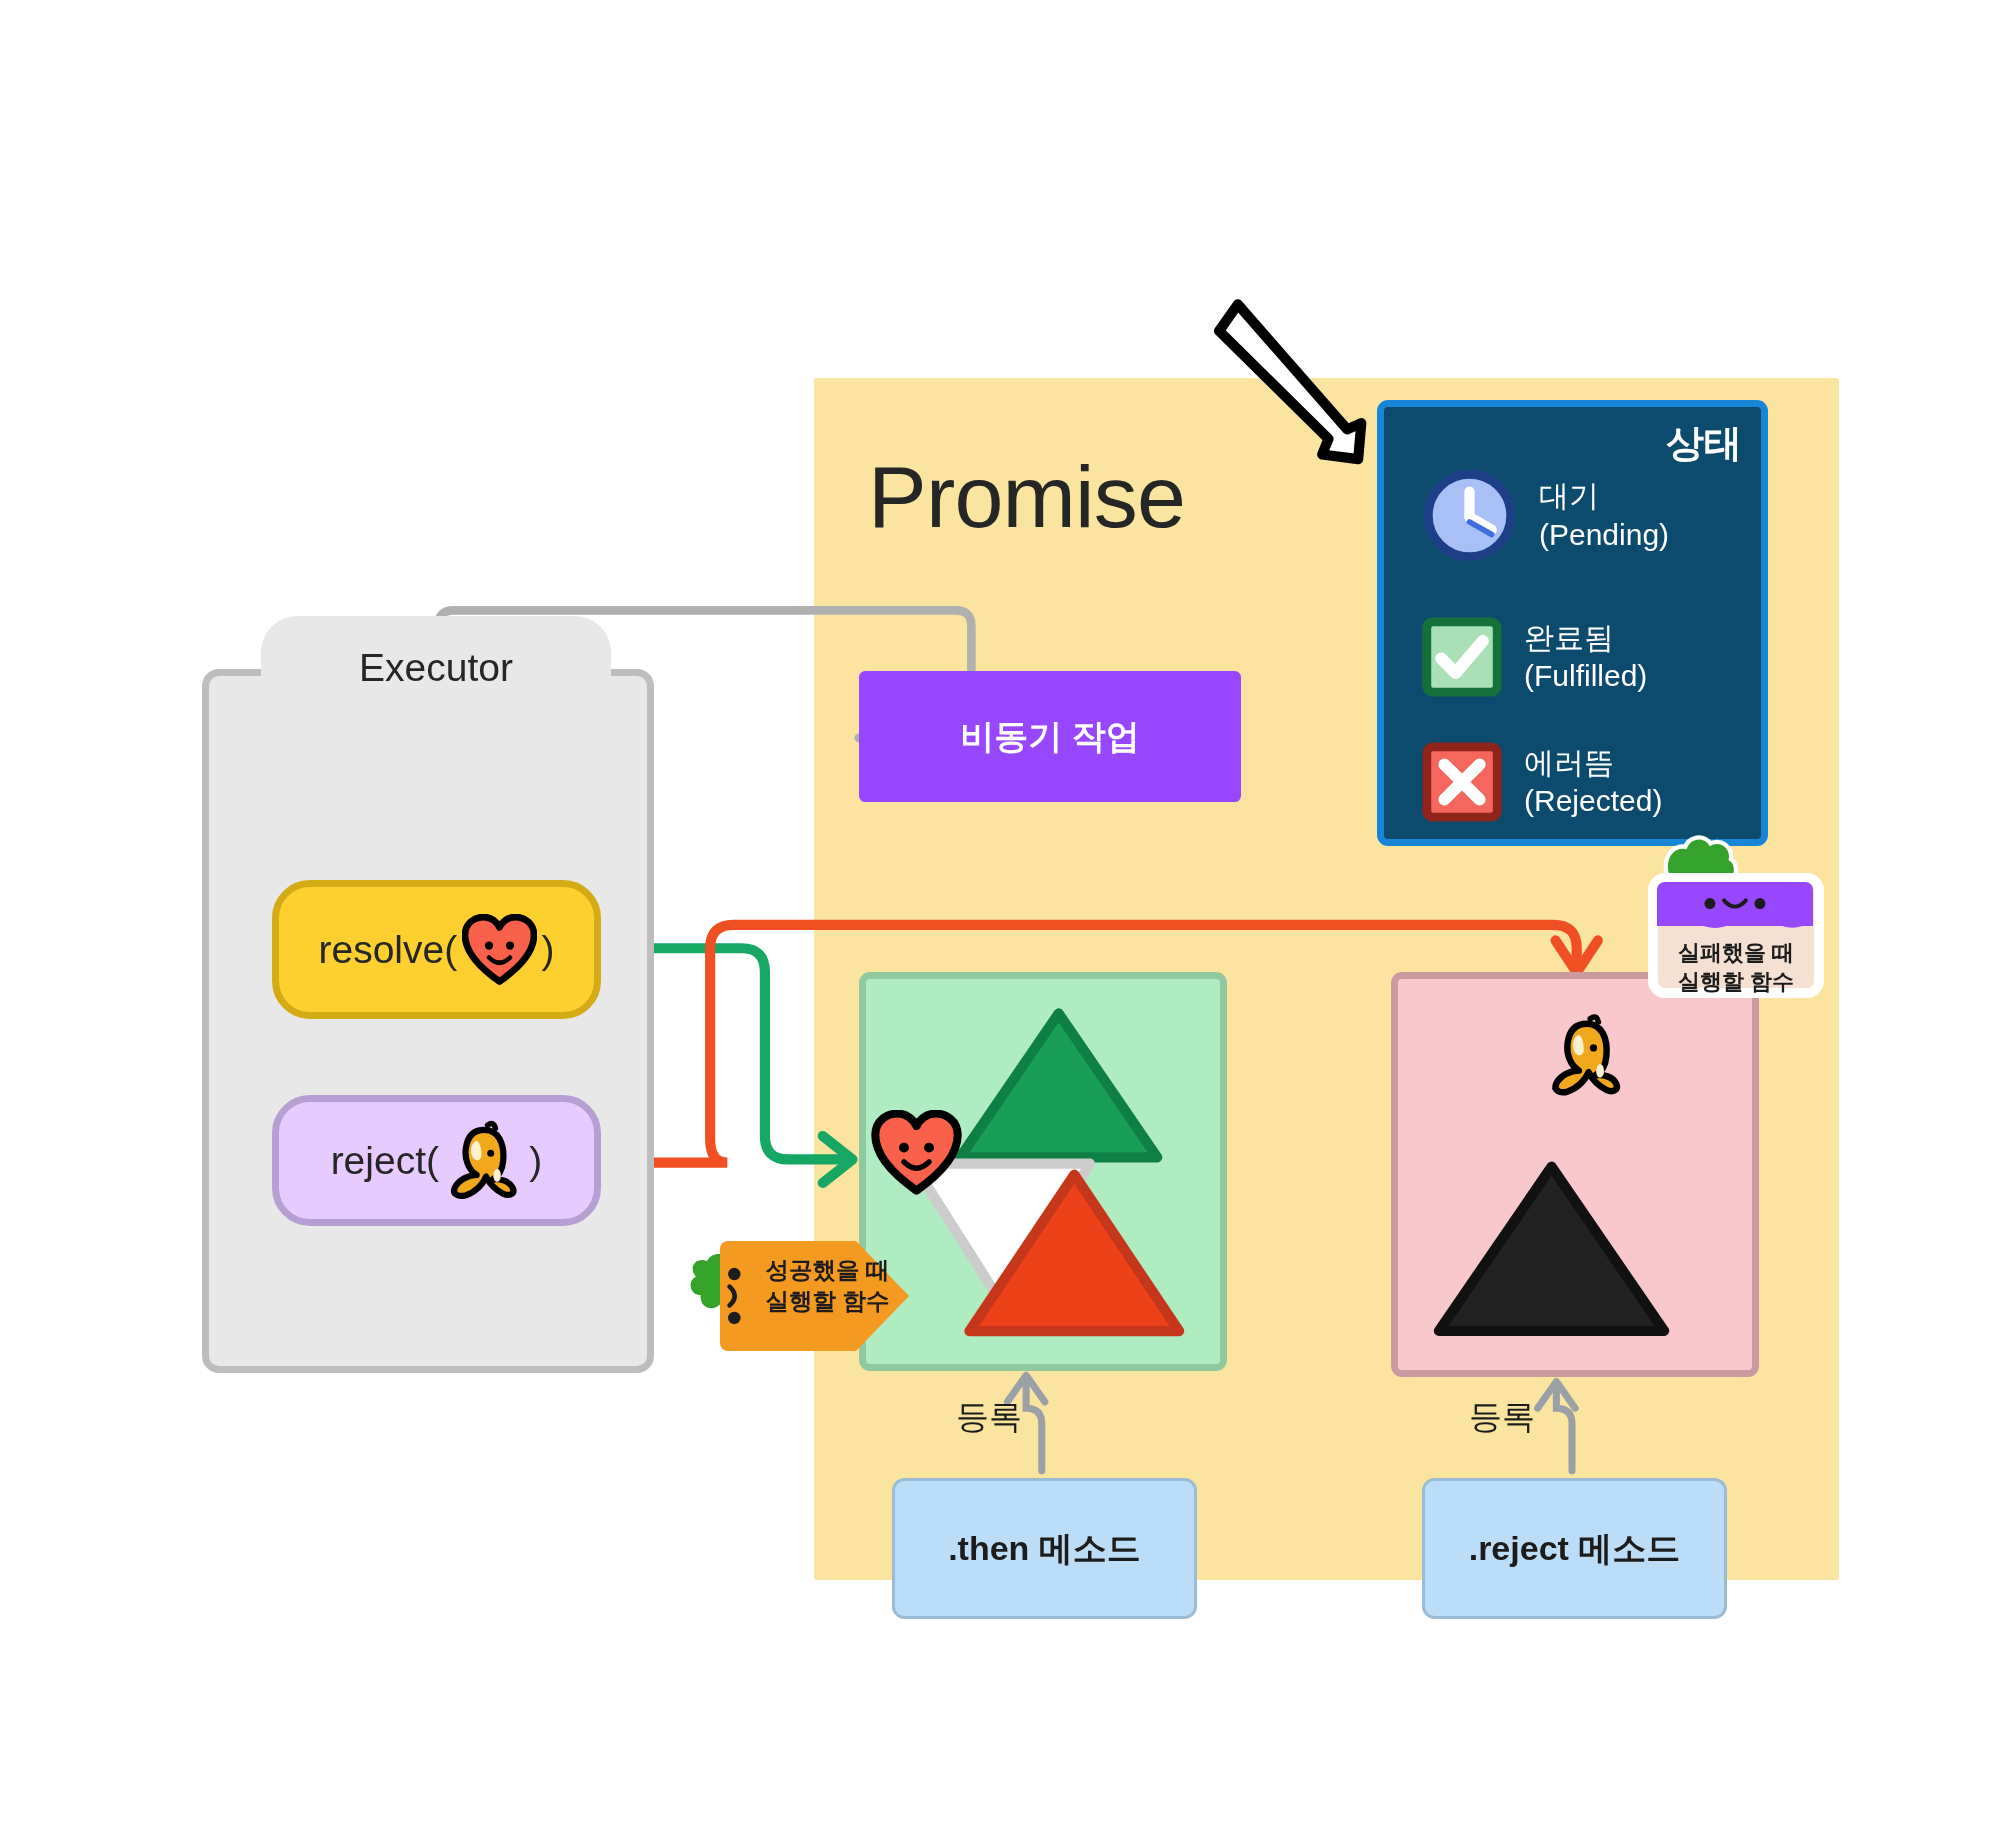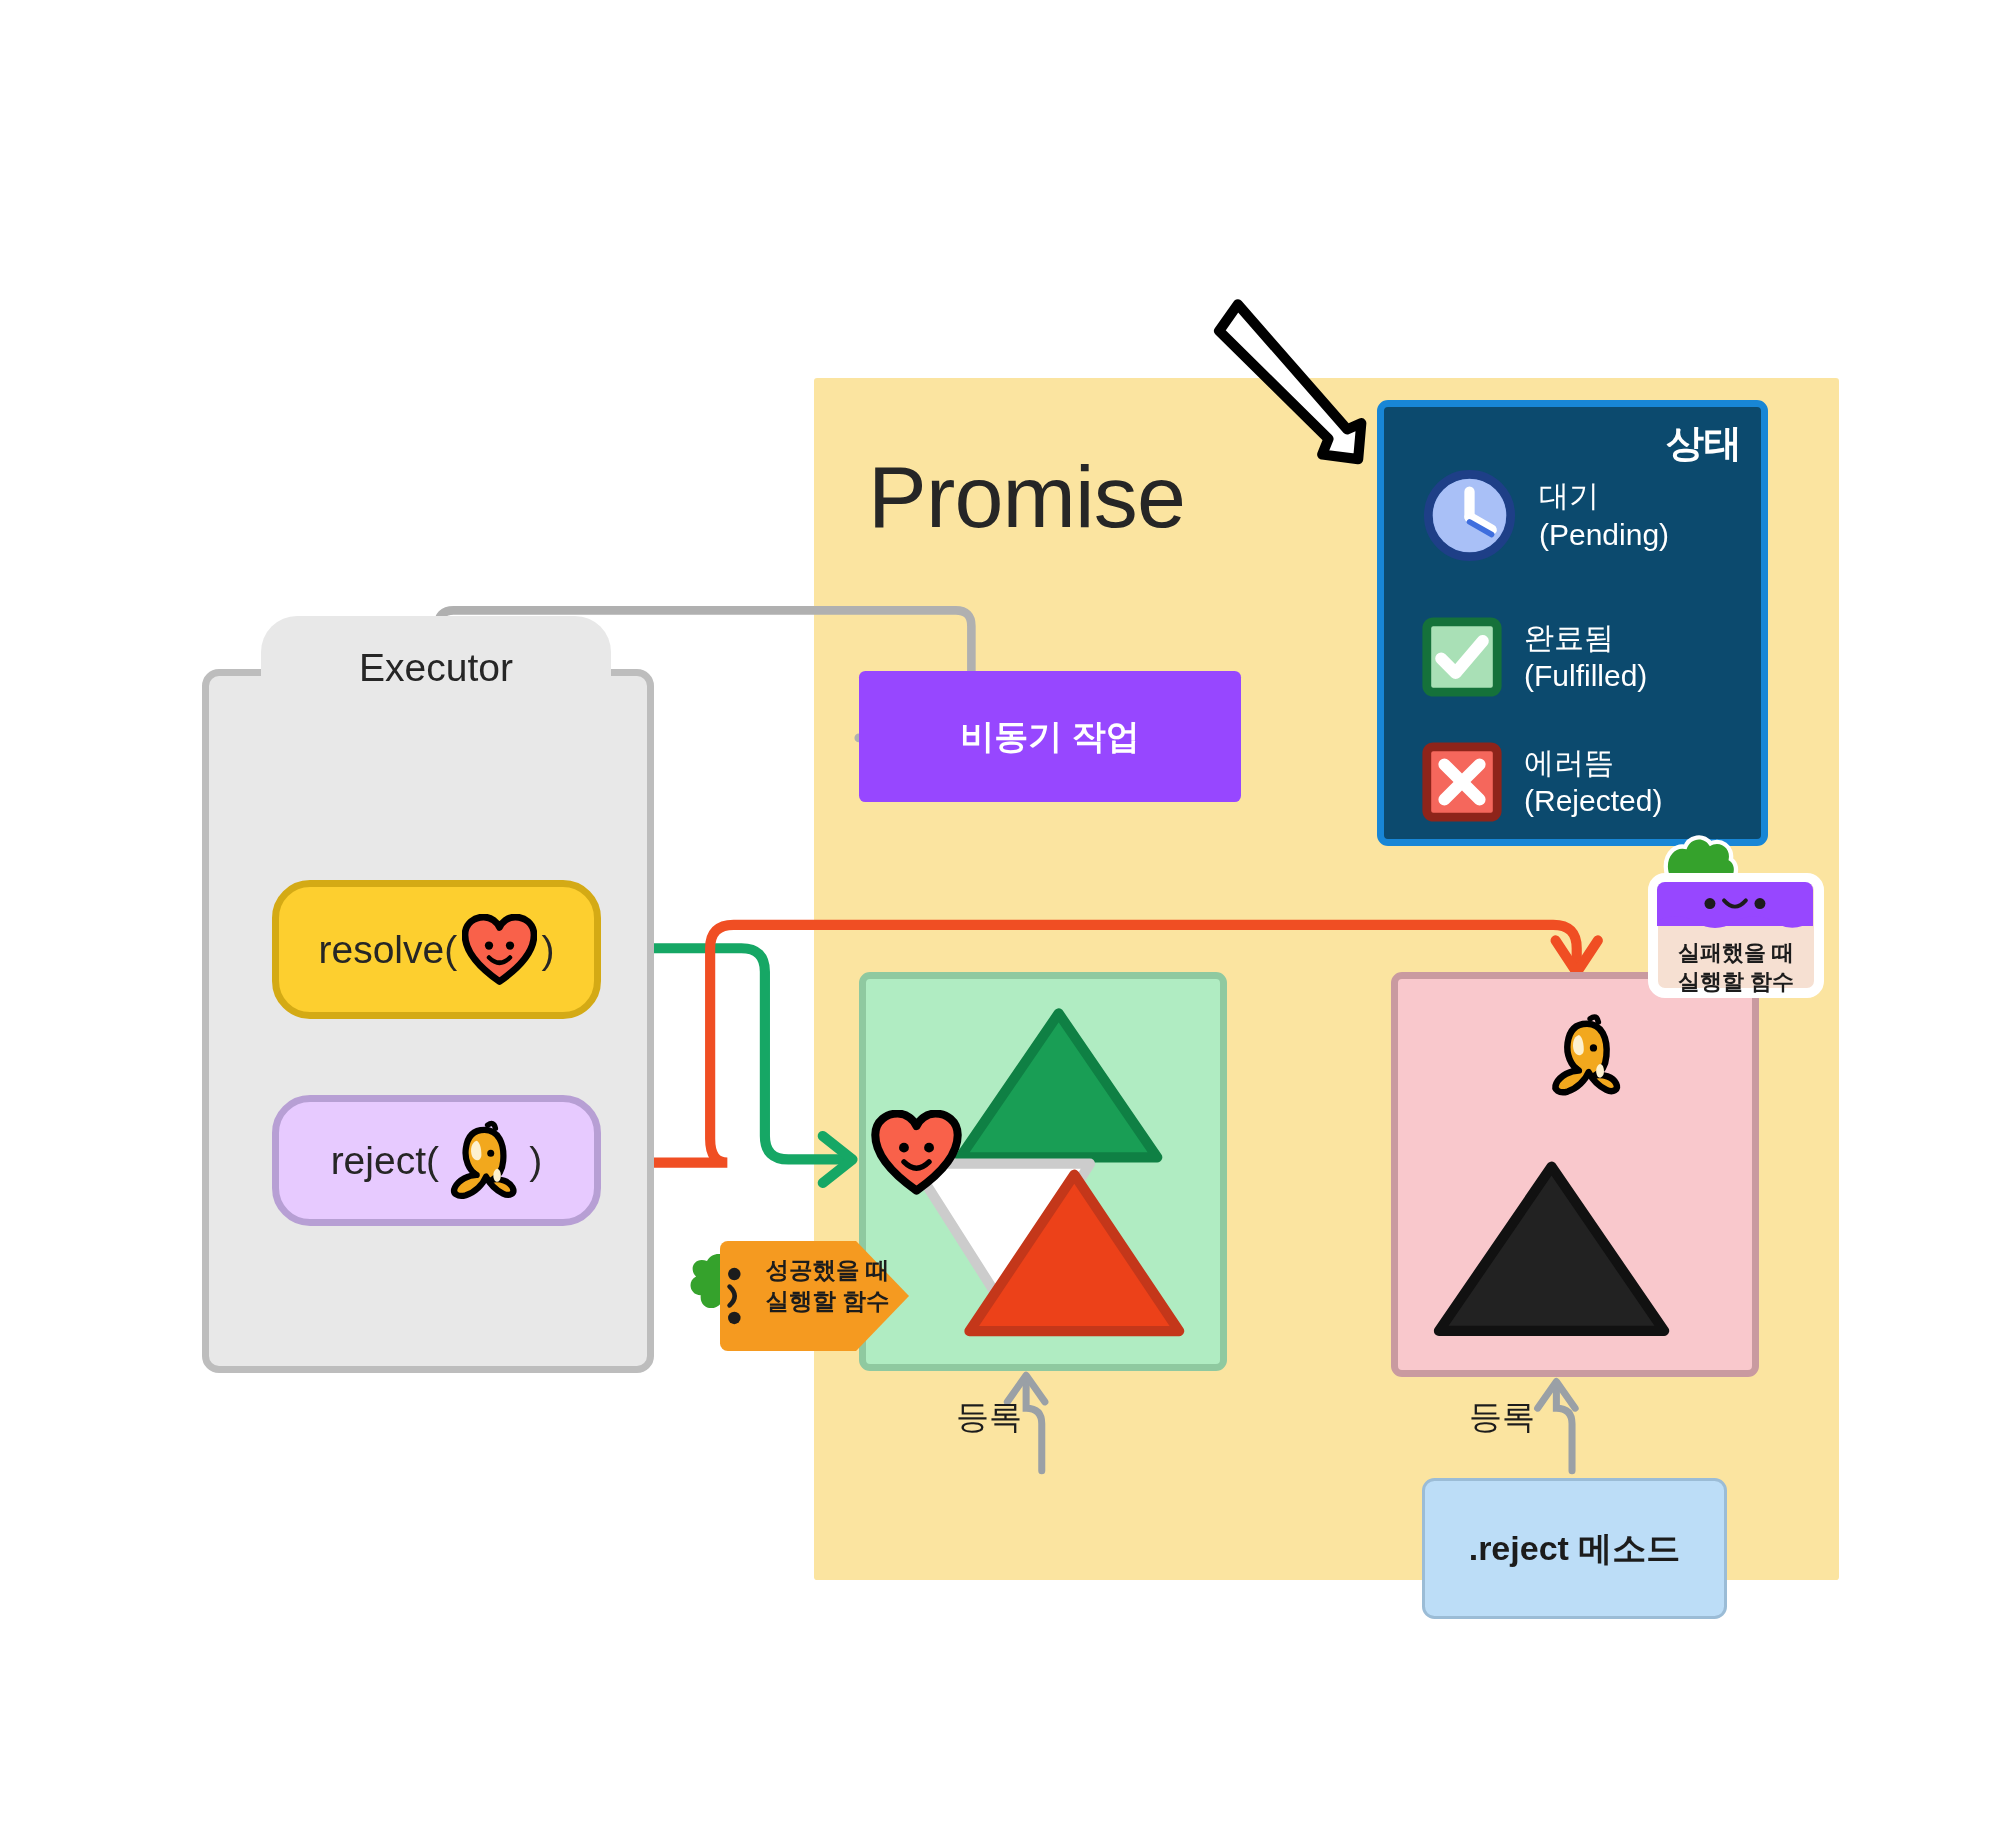--- a/index.html
+++ b/index.html
@@ -241,20 +241,23 @@
       <path d="M32 12 Q46 28 60 12" fill="none" stroke="#1c1c1c" stroke-width="5" stroke-linecap="round"></path>
       <circle cx="78" cy="16" r="7" fill="#1c1c1c"></circle>
     </svg>
     <div class="txt">
       <div>실패했을 때</div>
       <div>실행할 함수</div>
     </div>
   </div>
 
   <div class="abs reg-label" id="reg-then">등록</div>
+  <div class="abs method-box" id="then-method">
+    <span>.then 메소드</span>
+  </div>
 
   <div class="abs reg-label" id="reg-catch">등록</div>
   <div class="abs method-box" id="catch-method">
     <span>.reject 메소드</span>
   </div>
 
   <svg class="abs" style="left:1205px;top:270px;width:211px;height:211px;" viewBox="0 0 270 270">
     <path d="M42 44 L18 78 L158 216 L150 236 L196 242 L200 196 L182 204 Z" fill="#ffffff" stroke="#000000" stroke-width="13" stroke-linejoin="round"></path>
   </svg>
 

